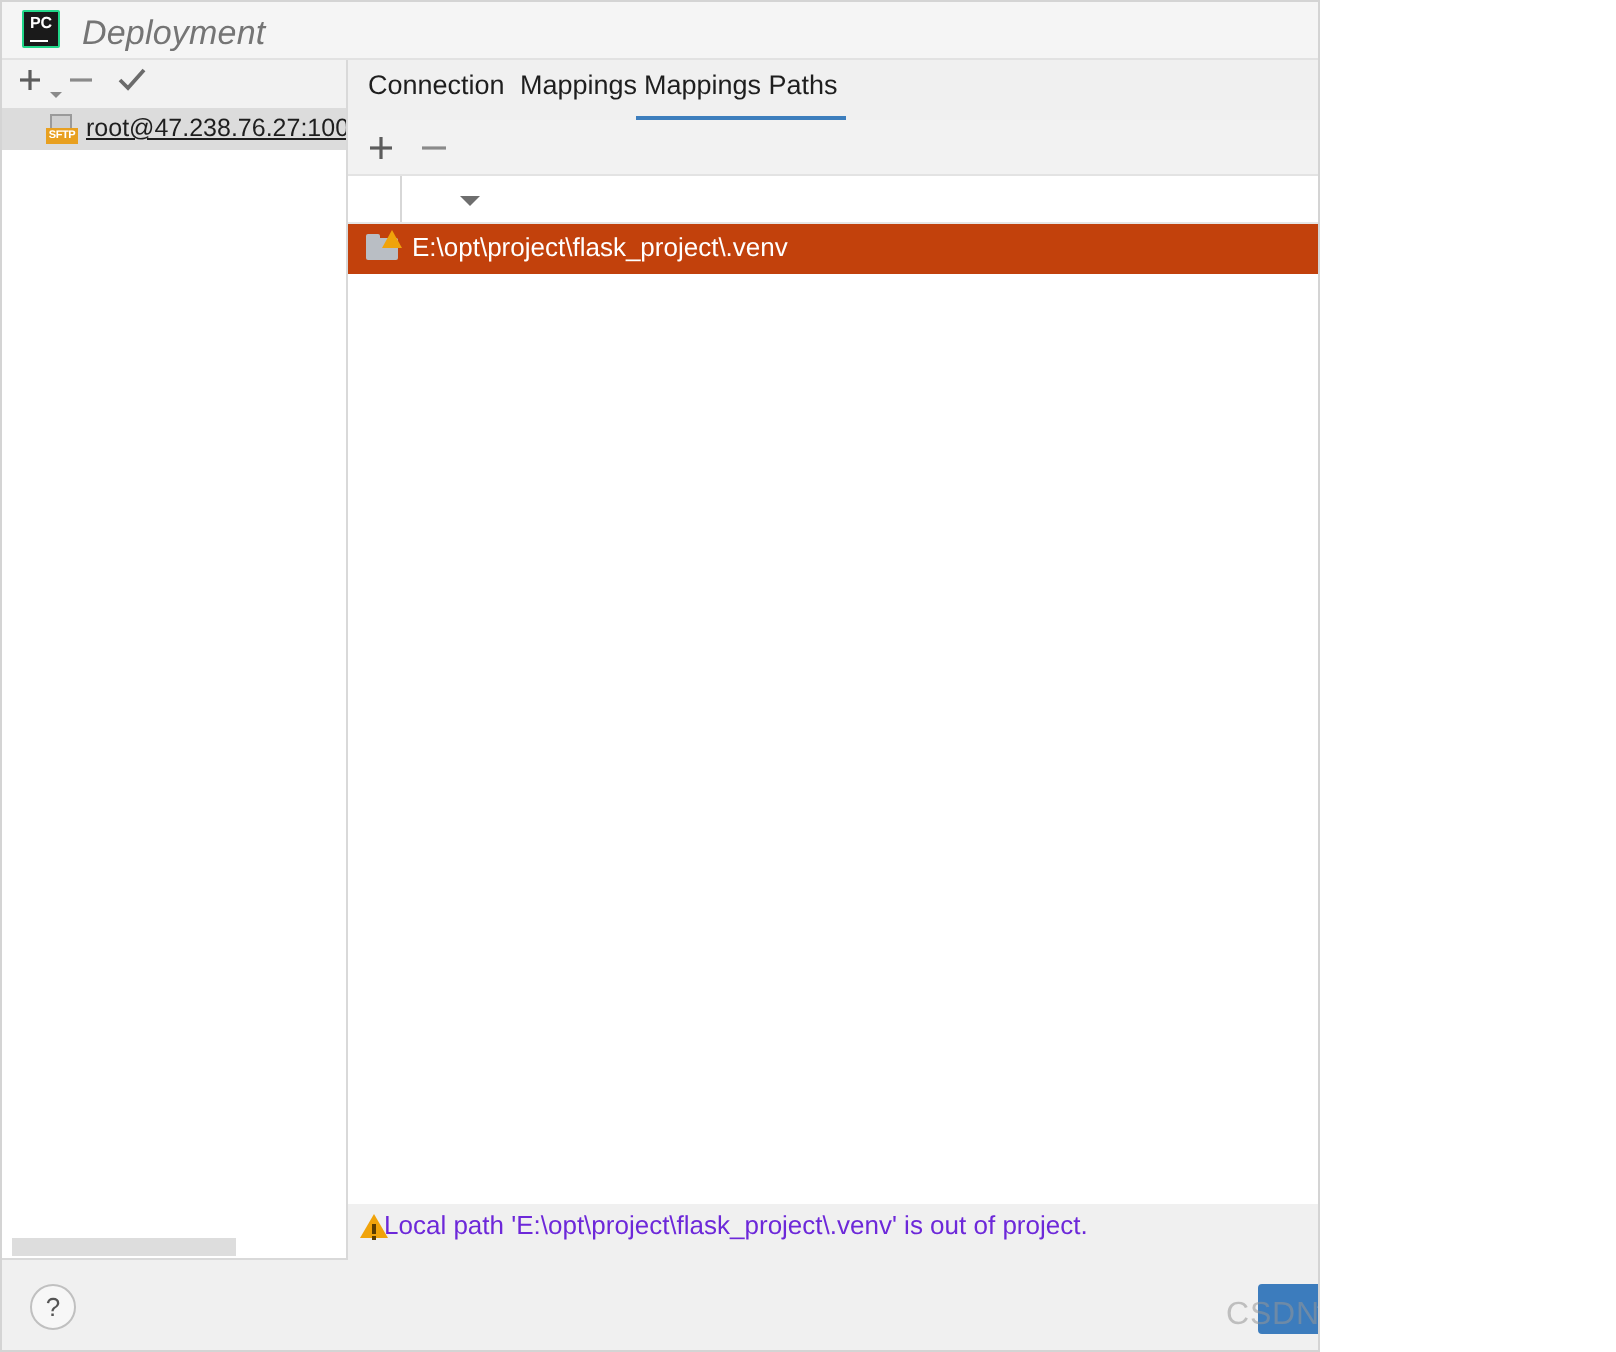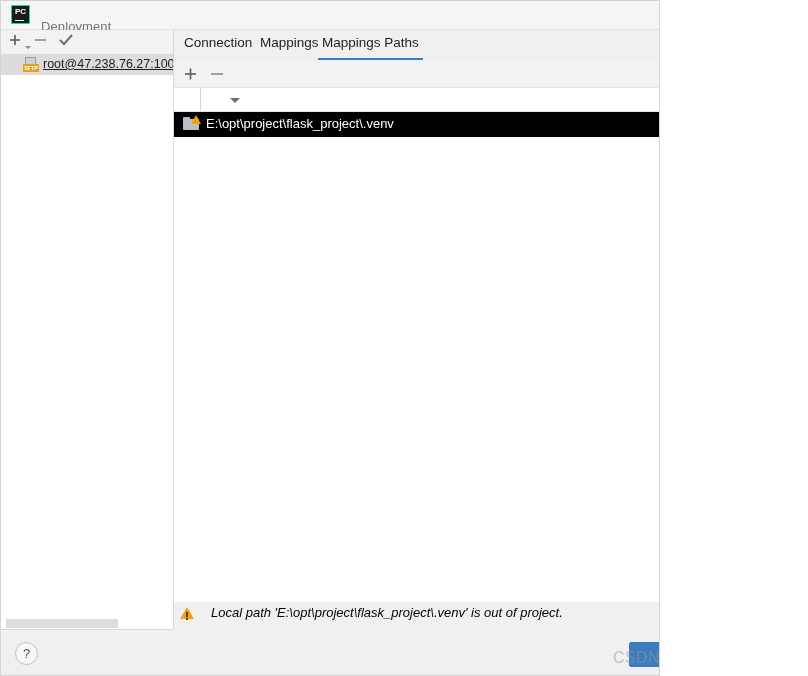--- a/index.html
+++ b/index.html
@@ -51,24 +51,25 @@
     line-height: 10px;
   }
   .app-icon .underbar {
     position: absolute;
     left: 3px; bottom: 2px;
     width: 9px; height: 1.5px;
     background: #ffffff;
   }
   .titlebar-title {
     position: absolute;
-    left: 40px; top: 18px;
-    font-size: 13px;
+    left: 40px; top: 6px;
+    font-size: 17px;
     color: #757575;
     letter-spacing: .1px;
+    font-style: italic;
   }
   .close-btn {
     position: absolute;
     right: 0; top: 0;
     width: 46px; height: 28px;
     cursor: default;
   }
   .close-btn svg { position: absolute; left: 16px; top: 9px; }
 
   
@@ -254,21 +255,21 @@
     width: 0; height: 0;
     border-left: 5px solid transparent;
     border-right: 5px solid transparent;
     border-top: 5px solid #6e6e6e;
   }
 
   .row-selected {
     position: absolute;
     left: 0; top: 24px;
     width: 621px; height: 25px;
-    background: #000000;
+    background: #c2410c;
     cursor: default;
   }
   .folder-icon {
     position: absolute;
     left: 9px; top: 4px;
     width: 17px; height: 15px;
   }
   .folder-icon .tab-f {
     position: absolute; left: 0; top: 1px;
     width: 7px; height: 3px;
@@ -335,25 +336,24 @@
     background: #5a3c00;
   }
   .warn-dot {
     position: absolute;
     left: 12px; top: 16px;
     width: 2px; height: 1.5px;
     background: #5a3c00;
   }
   .status-msg {
     position: absolute;
-    left: 37px; top: 3px;
+    left: 18px; top: 3px;
     font-size: 13px;
-    color: #000000;
+    color: #6d28d9;
     white-space: nowrap;
-    font-style: italic;
   }
   .status-sub {
     position: absolute;
     left: 6px; top: 31px;
     font-size: 13px;
     color: #8d8d8d;
     white-space: nowrap;
   }
 
   

